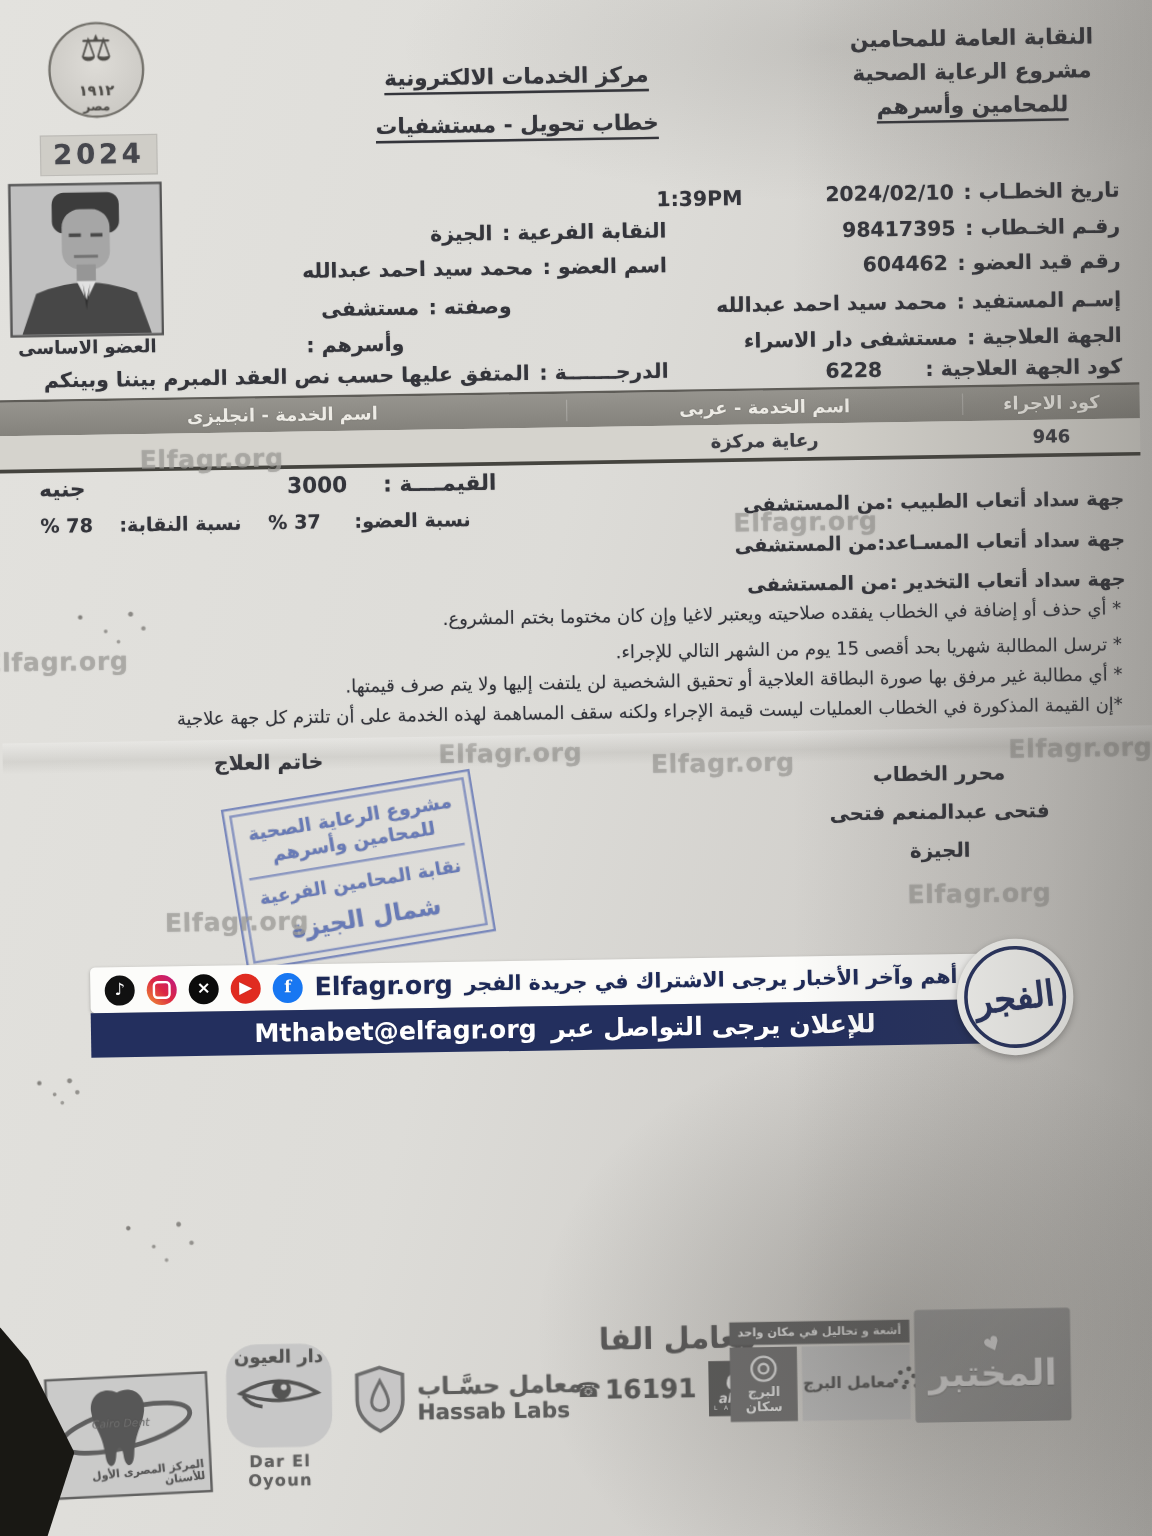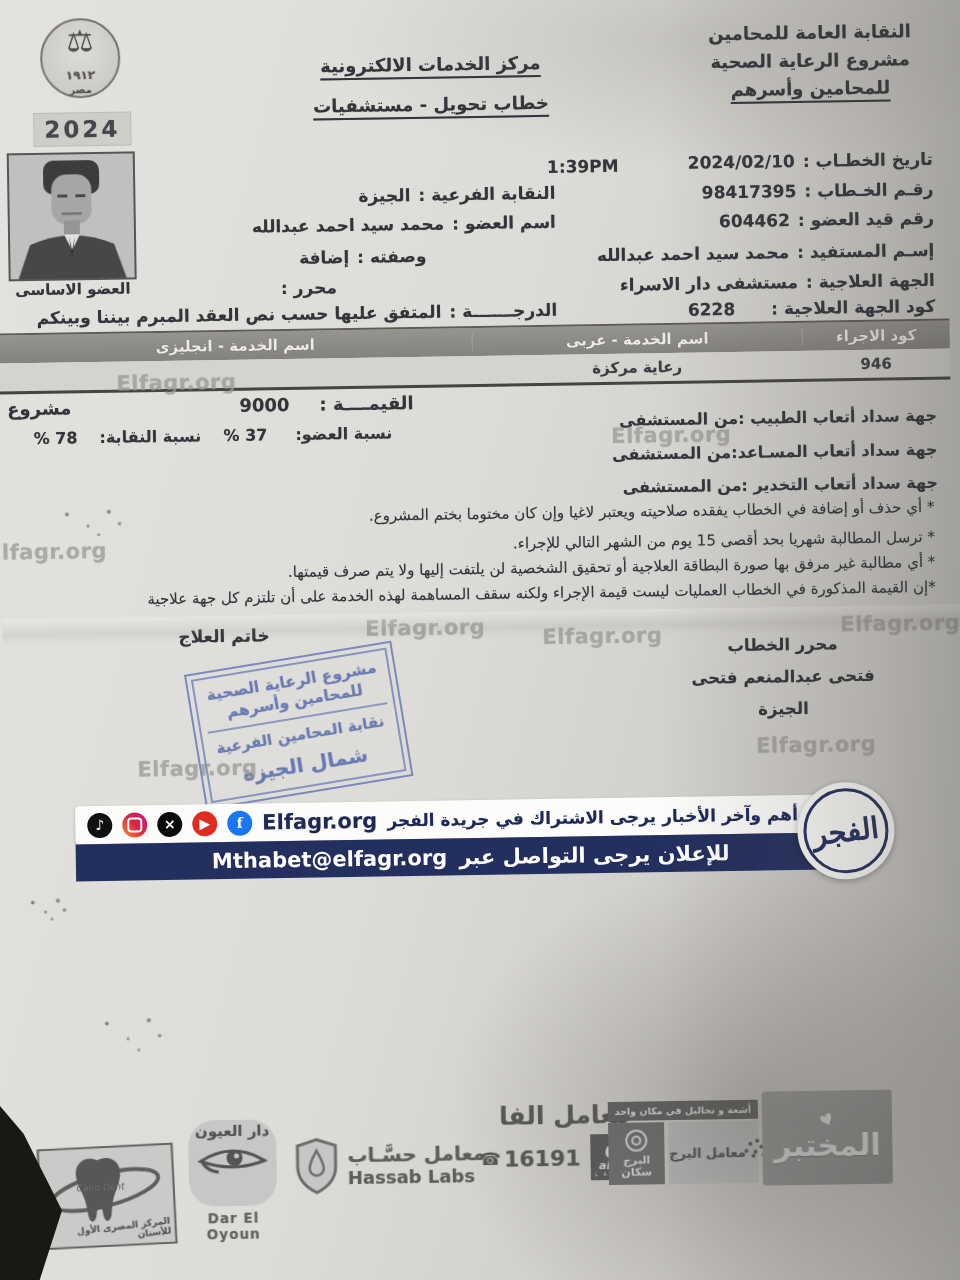--- a/index.html
+++ b/index.html
@@ -183,29 +183,29 @@
     <span>اسم العضو :</span>
     <span>محمد سيد احمد عبدالله</span>
   </div>
 
   <div class="field" style="right:22px;top:247px;">
     <span>إسـم المستفيد :</span>
     <span>محمد سيد احمد عبدالله</span>
   </div>
   <div class="field" style="right:530px;top:245px;">
     <span>وصفته :</span>
-    <span>إضافة</span>
+    <span>مستشفى</span>
   </div>
 
   <div class="field" style="right:22px;top:277px;">
     <span>الجهة العلاجية :</span>
     <span>مستشفى دار الاسراء</span>
   </div>
   <div class="field" style="right:620px;top:275px;">
-    <span>محرر :</span>
+    <span>وأسرهم :</span>
   </div>
 
   <div class="field" style="right:22px;top:303px;">
     <span>كود الجهة العلاجية :</span>
     <span style="margin-right:28px;">6228</span>
   </div>
   <div class="field" style="right:400px;top:301px;">
     <span>الدرجـــــــة :</span>
     <span>المتفق عليها حسب نص العقد المبرم بيننا وبينكم</span>
   </div>
@@ -218,22 +218,22 @@
     </div>
     <div class="svc-row">
       <span>946</span>
       <span>رعاية مركزة</span>
       <span></span>
     </div>
   </div>
 
   <div class="field" style="right:545px;top:391px;font-size:18px;">
     <span>القيمــــة :</span>
-    <span style="margin-right:22px;">9000</span>
-    <span style="margin-right:160px;">مشروع</span>
+    <span style="margin-right:22px;">3000</span>
+    <span style="margin-right:160px;">جنيه</span>
   </div>
   <div class="field" style="right:567px;top:422px;font-size:16px;">
     <span>نسبة العضو:</span>
     <span style="margin-right:20px;">37 %</span>
   </div>
   <div class="field" style="right:758px;top:422px;font-size:16px;">
     <span>نسبة النقابة:</span>
     <span style="margin-right:14px;">78 %</span>
   </div>
 

